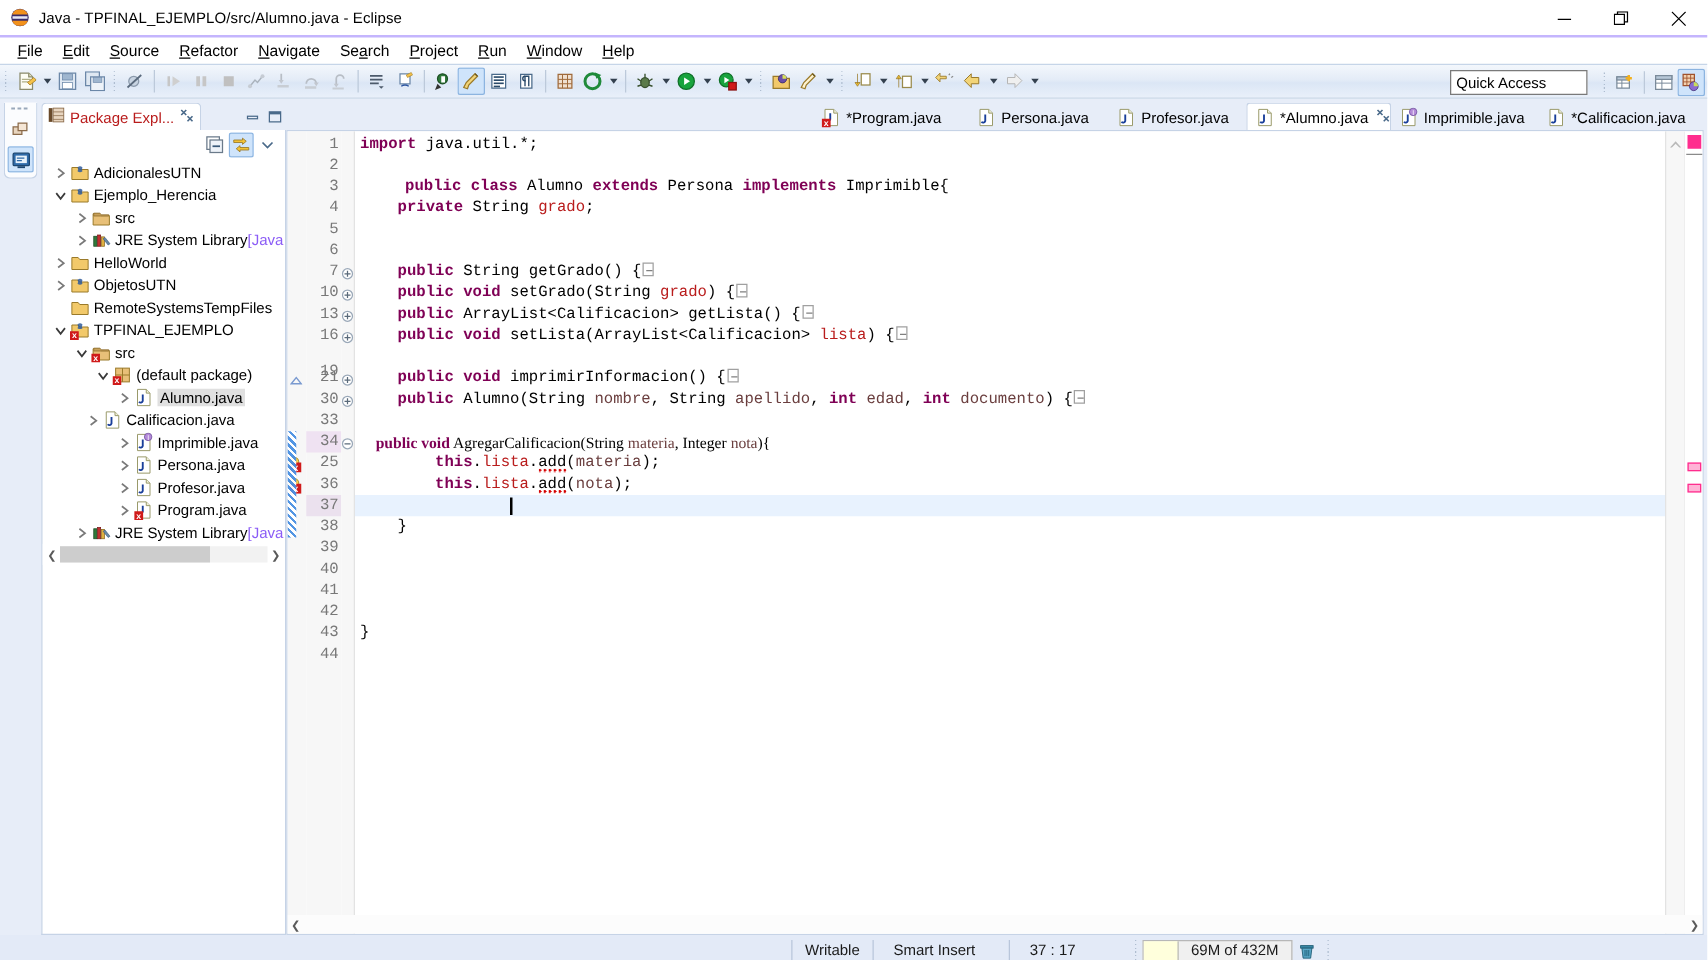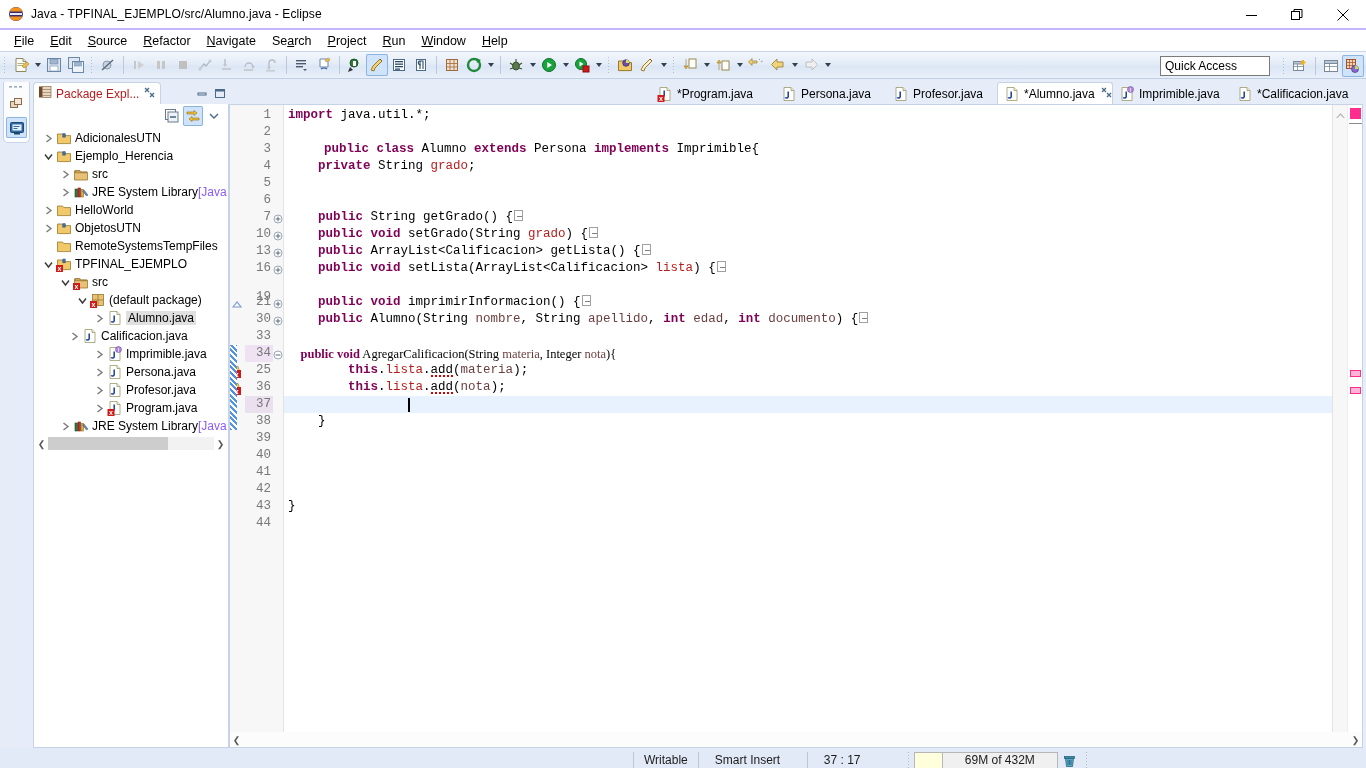--- a/index.html
+++ b/index.html
@@ -109,21 +109,21 @@
     background-image:radial-gradient(circle at 1px 1.2px, #d40000 1px, transparent 1.2px); background-size:4px 3px;
     padding-bottom:1px;}
   #overview-ruler{ width:15px; background:#f7f7f7; border-left:1px solid #e3e3e3; position:relative;}
   #vscroll{ width:15px; background:#fff; position:relative; border-left:1px solid #eee;}
   
   #statusbar{ height:24px; background:#e3eaf7; display:flex; align-items:center; font-size:12px; color:#1a1a1a;}
   .st-sep{ width:1px;height:16px;background:#b9c6db;margin:0 0px;}
   .st-cell{ display:flex;align-items:center;height:24px;padding:0 10px;}
   #heap{ display:flex;align-items:center;border:1px solid #b7b7b7;height:17px;background:#f0f0f0;}
   #heap-bar{ width:28px;height:15px;background:#ffffdc;border-right:1px solid #b7b7b7;}
-  #heap-text{ padding:0 22px; font-size:12px;}
+  #heap-text{ padding:0 10px; font-size:12px;}
 </style>
 </head>
 <body>
 
 <div id="titlebar">
   <span id="title-icon">
     <svg width="16" height="16" viewBox="0 0 16 16">
       <circle cx="8" cy="8" r="7" fill="#3b2d6b"></circle>
       <path d="M1.6 5.5 A7 7 0 0 1 14.4 5.5 Z" fill="#f2911b"></path>
       <path d="M1.6 10.5 A7 7 0 0 0 14.4 10.5 Z" fill="#f2911b"></path>

